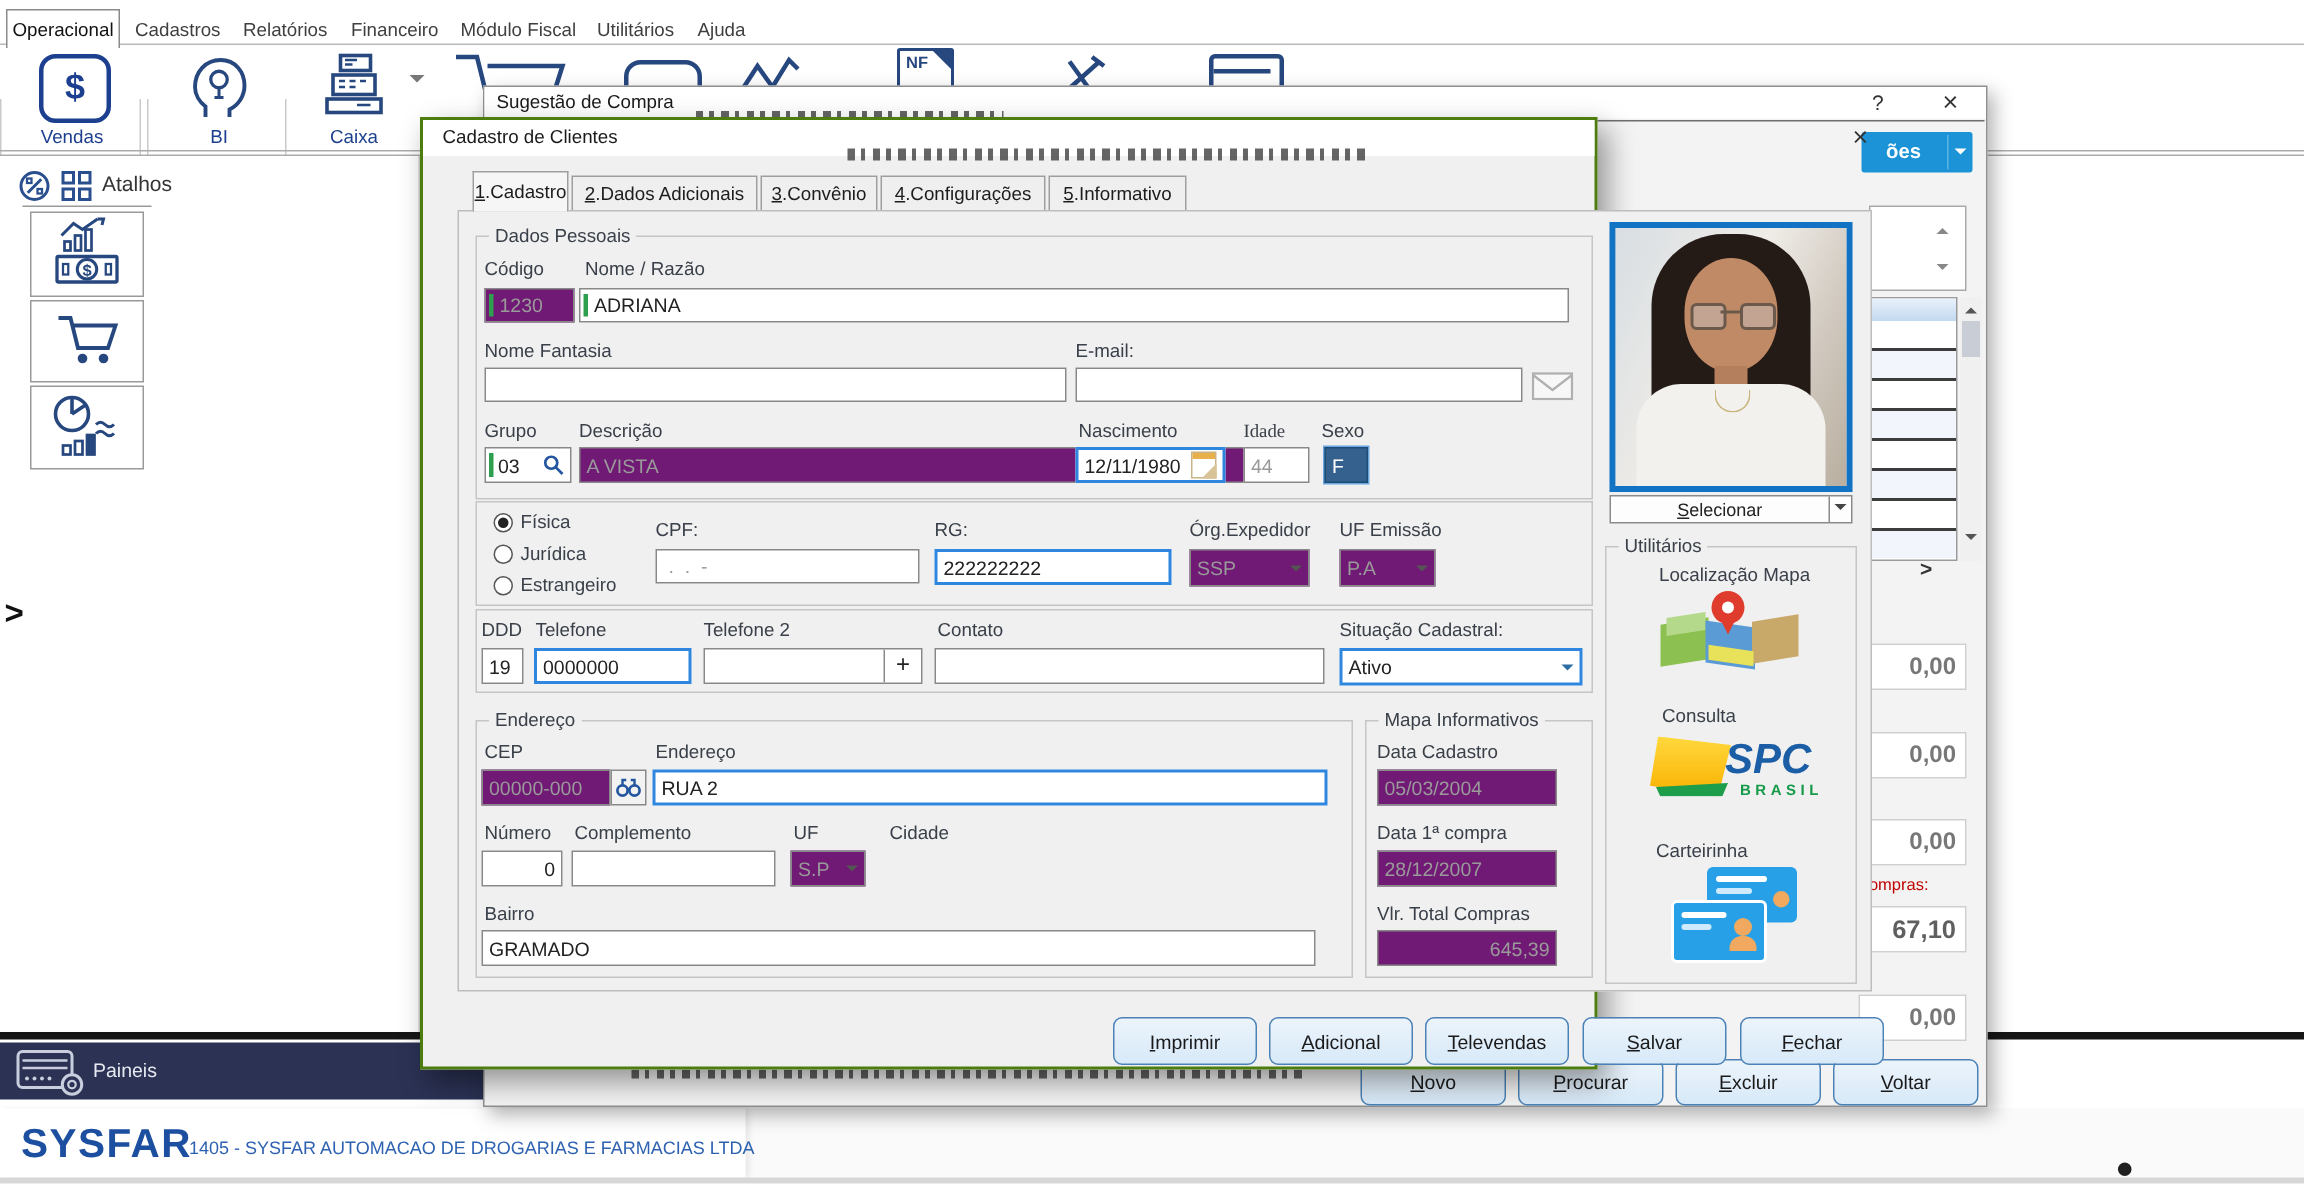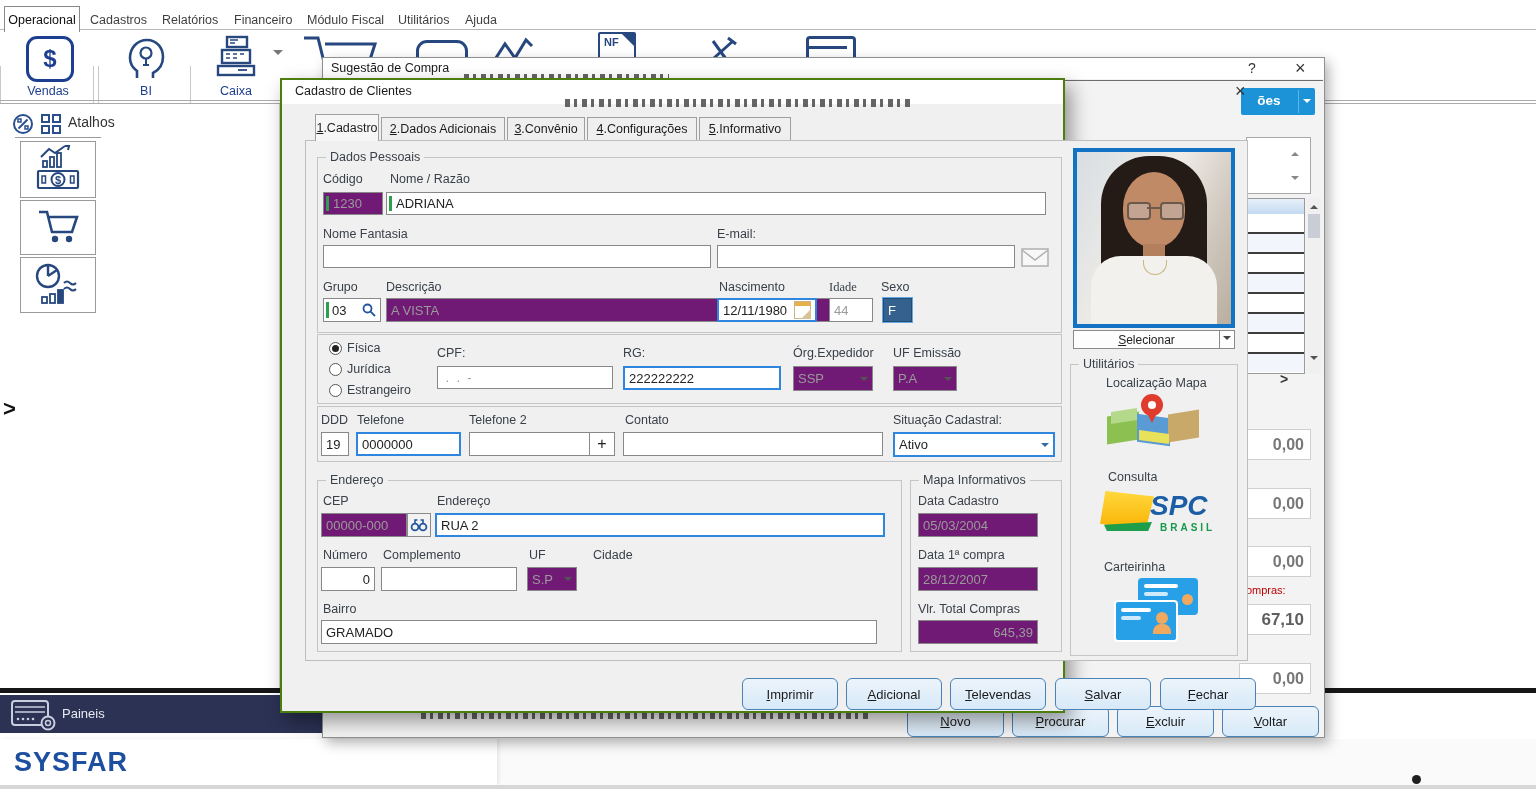--- a/index.html
+++ b/index.html
@@ -183,20 +183,21 @@
         <circle cx="23" cy="20" r="1.3" fill="#c9cede"></circle>
       <circle cx="38" cy="24" r="6.5" fill="#2b3254" stroke="#c9cede" stroke-width="2"></circle>
       <circle cx="38" cy="24" r="2.5" fill="none" stroke="#c9cede" stroke-width="1.5"></circle>
     </svg>
     <span class="txt" style="left:62px;top:11px;font-size:13px;color:#e8eaf2;">Paineis</span>
   </div>
 
   <div class="abs" style="left:497px;top:739px;width:1039px;height:46px;background:#fafafa;"></div>
   <div class="abs" style="left:0;top:739px;width:497px;height:46px;background:#fff;box-shadow:2px 0 4px rgba(0,0,0,.08);">
     <span class="txt" style="left:14px;top:8px;font-size:27px;font-weight:800;letter-spacing:1px;color:#1d4fa0;">SYSFAR</span>
+    <span class="txt" style="left:126px;top:19px;font-size:12px;color:#2e62b1;">1405 - SYSFAR  AUTOMACAO DE DROGARIAS E FARMACIAS LTDA</span>
   </div>
   <div class="abs" style="left:0;top:785px;width:1536px;height:4px;background:#d7d7d7;"></div>
   <div class="abs" style="left:1412px;top:775px;width:9px;height:9px;border-radius:50%;background:#1f1f1f;"></div>
 
   <div class="abs" style="left:322px;top:57px;width:1003px;height:681px;background:#f3f3f3;border:1px solid #8f8f8f;
               box-sizing:border-box;box-shadow:4px 5px 12px rgba(0,0,0,.3);z-index:50;">
     <div class="abs" style="left:0;top:0;width:100%;height:21px;background:#fff;">
       <span class="txt" style="left:8px;top:3px;font-size:12.5px;color:#1a1a1a;">Sugestão de Compra</span>
       <span class="txt" style="left:925px;top:2px;font-size:14px;color:#333;">?</span>
       <span class="txt" style="left:972px;top:0px;font-size:18px;color:#333;">×</span>

